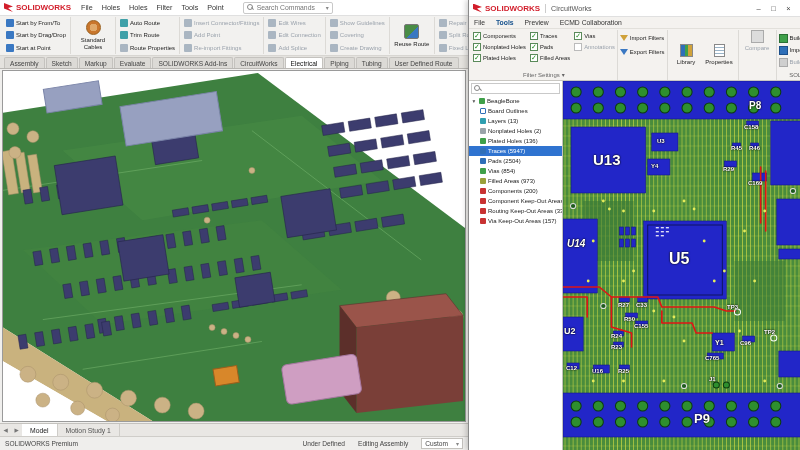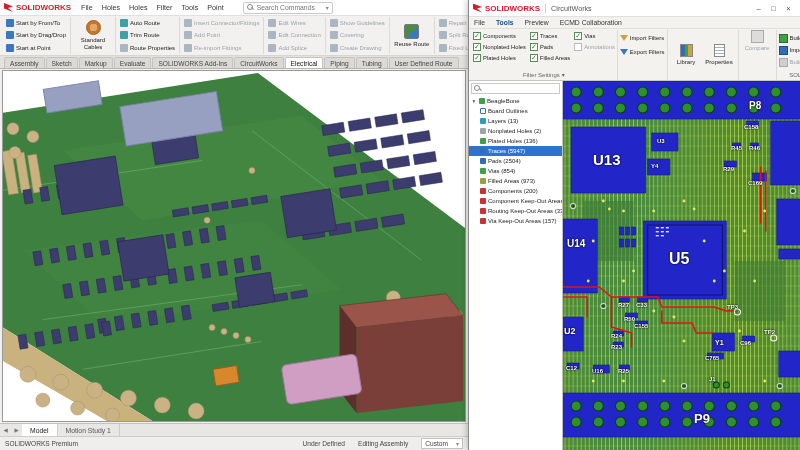--- a/index.html
+++ b/index.html
@@ -704,21 +704,21 @@
         <div class="plabel pl-big" style="left:30px;top:71px;font-size:15px;">U13</div>
         <div class="plabel pl-big" style="left:106px;top:170px;font-size:16px;">U5</div>
         <div class="plabel pl-big" style="left:131px;top:331px;font-size:13px;">P9</div>
         <div class="plabel" style="left:94px;top:57px;">U3</div>
         <div class="plabel" style="left:88px;top:82px;">Y4</div>
         <div class="plabel" style="left:160px;top:85px;">R29</div>
         <div class="plabel" style="left:181px;top:43px;">C158</div>
         <div class="plabel" style="left:168px;top:64px;">R45</div>
         <div class="plabel" style="left:186px;top:64px;">R46</div>
         <div class="plabel" style="left:185px;top:99px;">C169</div>
-        <div class="plabel" style="left:4px;top:158px;font-size:10px;">U14</div>
+        <div class="plabel" style="left:4px;top:158px;font-size:10px;font-style:italic;">U14</div>
         <div class="plabel" style="left:55px;top:221px;">R27</div>
         <div class="plabel" style="left:73px;top:221px;">C33</div>
         <div class="plabel" style="left:61px;top:235px;">R50</div>
         <div class="plabel" style="left:164px;top:223px;">TP3</div>
         <div class="plabel" style="left:201px;top:248px;">TP2</div>
         <div class="plabel" style="left:48px;top:252px;">R24</div>
         <div class="plabel" style="left:48px;top:263px;">R23</div>
         <div class="plabel" style="left:71px;top:242px;">C155</div>
         <div class="plabel" style="left:152px;top:258px;font-size:7px;">Y1</div>
         <div class="plabel" style="left:177px;top:259px;">C96</div>

